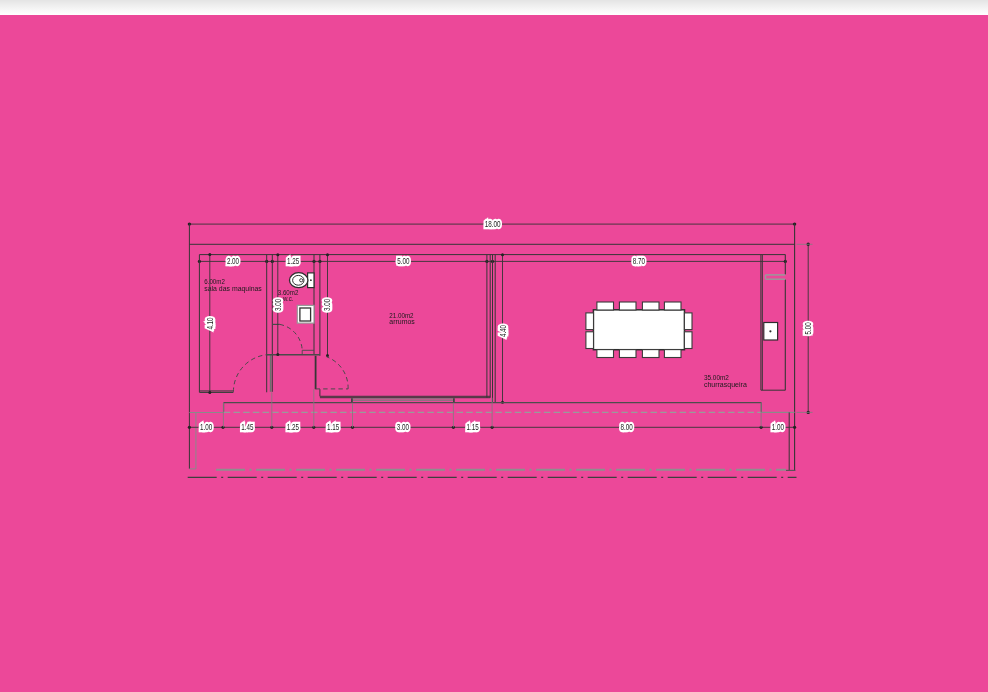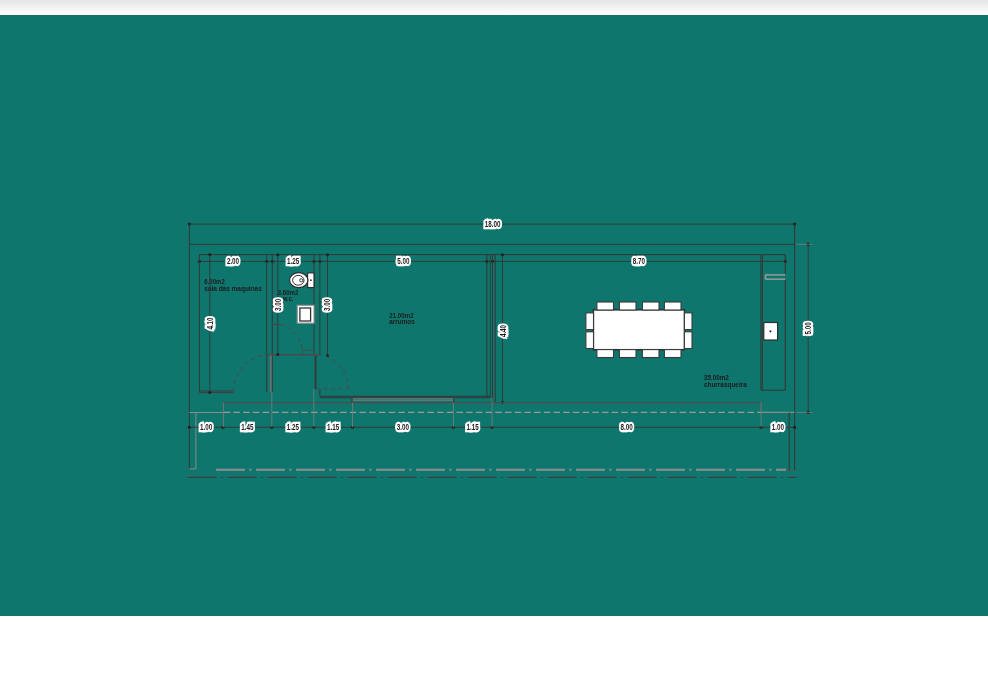--- a/index.html
+++ b/index.html
@@ -1,17 +1,17 @@
 <!DOCTYPE html>
 <html><head>
 <meta charset="utf-8">
 <style>
   html,body{margin:0;padding:0;background:#ffffff;}
-  #page{position:relative;width:988px;height:616px;background:#0f766e;overflow:hidden;
-        font-family:"Liberation Sans", sans-serif;font-weight:bold;}
+  #page{position:relative;width:988px;height:692px;background:#ec4899;overflow:hidden;
+        font-family:"Liberation Sans", sans-serif;}
   #topshade{position:absolute;left:0;top:0;width:988px;height:15px;
         background:linear-gradient(to bottom,#e4e4e4 0%,#ededed 30%,#fbfbfb 80%,#ffffff 100%);}
   svg{position:absolute;left:0;top:0;filter:blur(0.3px);}
   text{font-family:"Liberation Sans", sans-serif;fill:#1c1c1c;}
 </style>
 </head>
 <body>
 <div id="page">
 
 <div id="topshade"></div>

